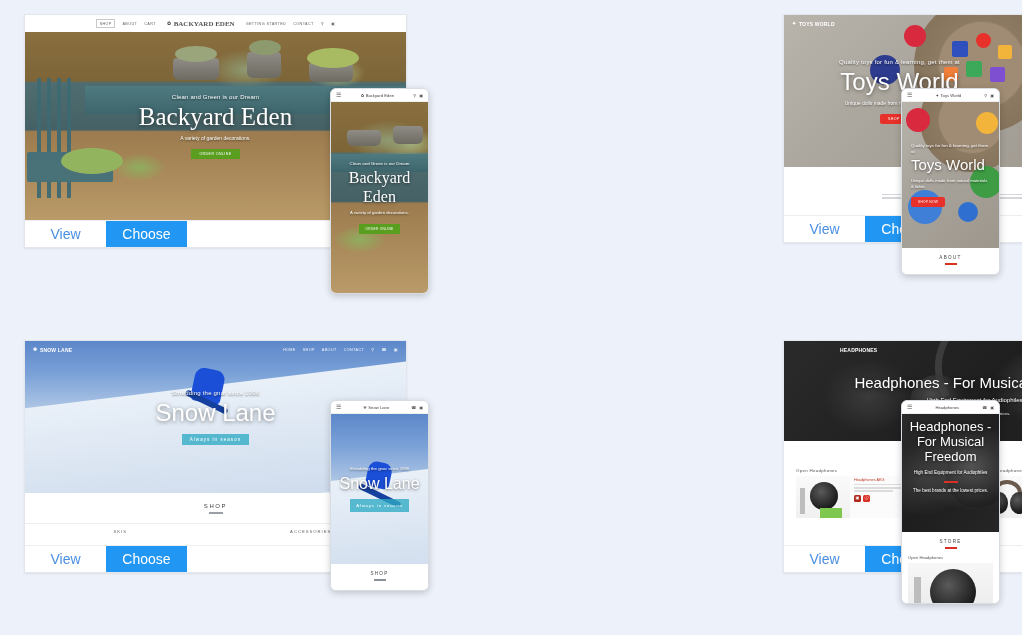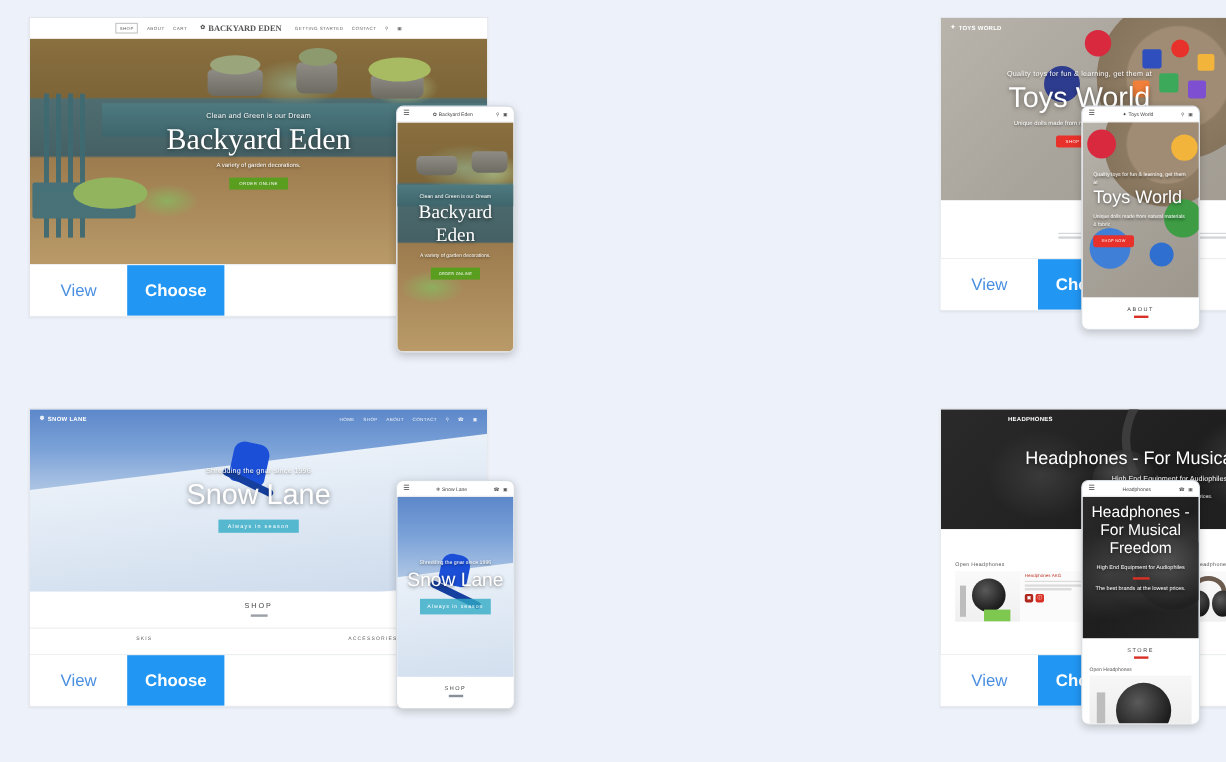--- a/index.html
+++ b/index.html
@@ -221,29 +221,29 @@
     width: 7px; height: 7px; border-radius: 1.5px; background: #d93025;
     display: flex; align-items: center; justify-content: center;
     color: #fff; font-size: 4px; line-height: 1;
   }
   .pico.dark { background: #b0271d; }
   .prod-price { font-size: 4.2px; color: #555; }
 
   
   .actions {
     display: flex; align-items: stretch;
-    height: 43px; border-top: 1px solid #eceef1; background: #fff;
+    height: 27px; border-top: 1px solid #eceef1; background: #fff;
   }
   .btn-view {
     width: 81px; display: flex; align-items: center; justify-content: center;
     color: #4a8fe0; font-size: 14px; background: #fff; cursor: pointer;
   }
   .btn-choose {
     width: 81px; display: flex; align-items: center; justify-content: center;
-    color: #fff; font-size: 14px; background: #2196f3; cursor: pointer; font-weight: bold;
+    color: #fff; font-size: 14px; background: #2196f3; cursor: pointer;
   }
 
   
   .phone {
     position: absolute;
     width: 99px; border-radius: 6px;
     background: #fff;
     border: 1px solid #d8dce3;
     box-shadow: 0 2px 7px rgba(0,0,0,.20);
     overflow: hidden;

